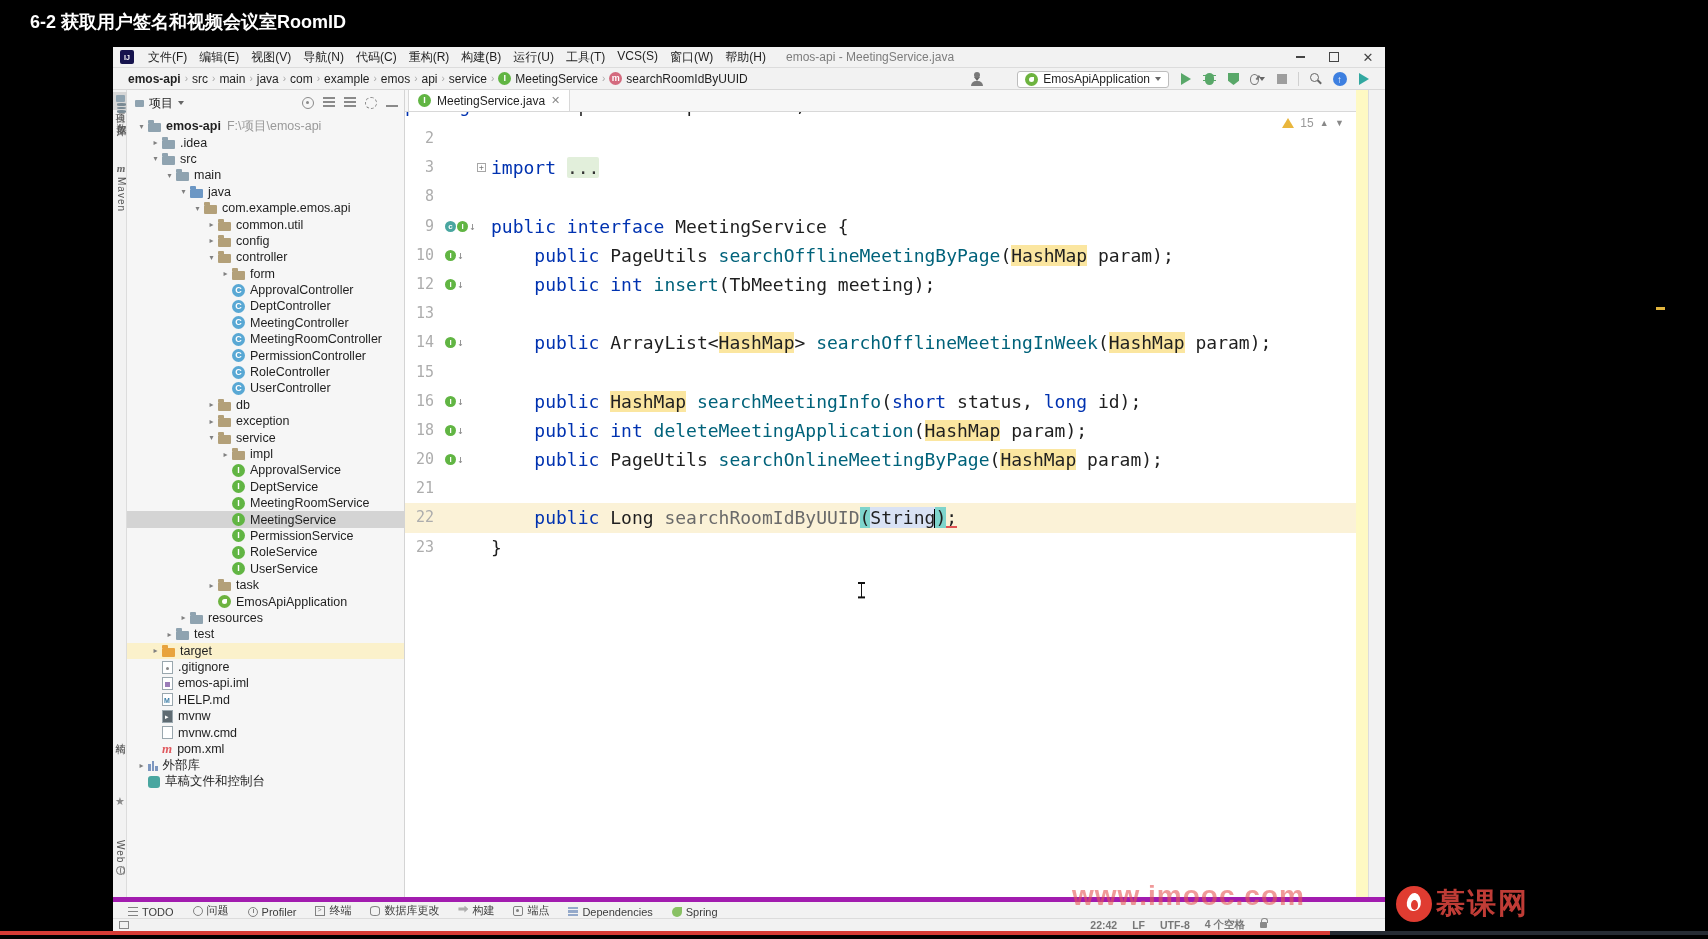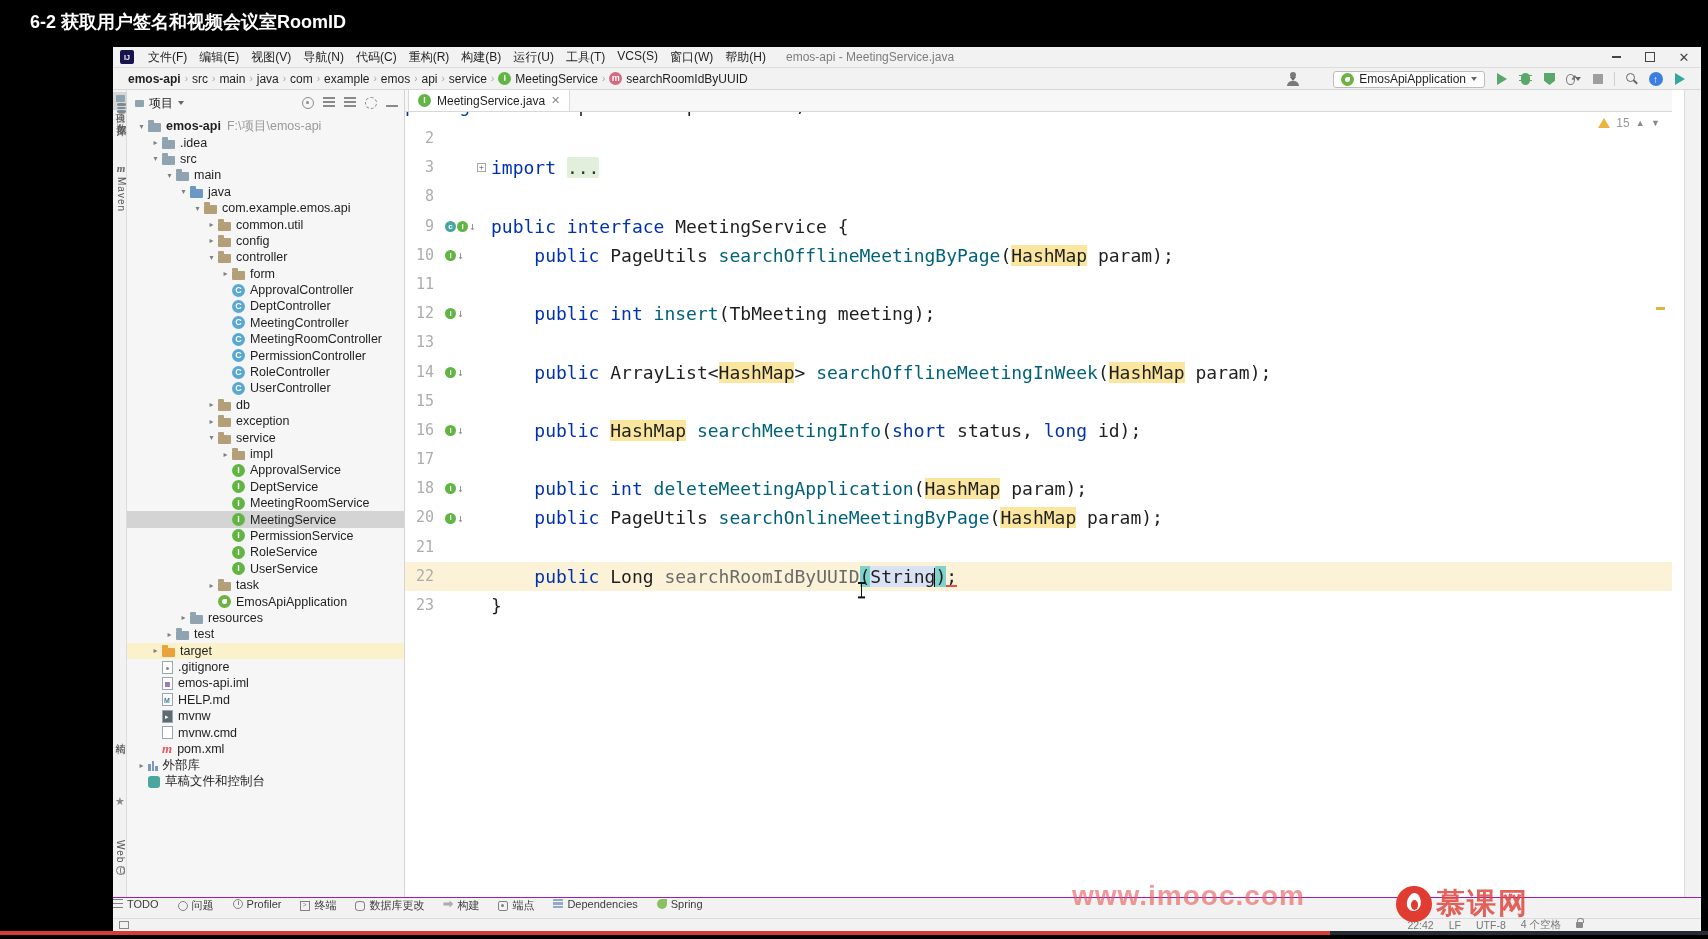--- a/index.html
+++ b/index.html
@@ -4,21 +4,21 @@
 <style>
   html,body{margin:0;padding:0;background:#000;}
   *{box-sizing:border-box;}
   .stage{position:relative;width:1708px;height:939px;background:#000;overflow:hidden;
          font-family:"Liberation Sans","DejaVu Sans",sans-serif;color:#1f1f1f;}
   
   .vtitle{position:absolute;left:30px;top:10px;font-size:18px;font-weight:600;color:#fff;}
   .vprogress{position:absolute;left:0;top:931px;height:4px;width:1708px;background:#262b33;}
   .vprogress .played{position:absolute;left:0;top:0;height:4px;background:#d63b35;}
   
-  .ide{position:absolute;left:113px;top:47px;width:1588px;height:884px;background:#ffffff;font-size:12px;}
+  .ide{position:absolute;left:113px;top:47px;width:1272px;height:884px;background:#fef9c3;font-size:12px;}
   
   .titlebar{position:absolute;left:0;top:0;right:0;height:21px;background:#f2f2f2;border-bottom:1px solid #dcdcdc;
             display:flex;align-items:center;padding-left:7px;}
   .idea-logo{width:14px;height:14px;background:#16134d;border-radius:2px;margin-right:8px;flex:none;
              display:flex;align-items:center;justify-content:center;color:#fff;font-size:7px;font-weight:bold;}
   .menu-bar{display:flex;}
   .menu-item{padding:1px 6px;font-size:12px;white-space:nowrap;}
   .win-title{color:#7d7d7d;margin-left:14px;font-size:12px;white-space:nowrap;}
   .win-controls{margin-left:auto;display:flex;align-items:center;height:21px;}
   .wc{width:34px;height:21px;display:flex;align-items:center;justify-content:center;color:#444;}
@@ -123,40 +123,40 @@
   .warn-tri{width:0;height:0;border-left:6px solid transparent;border-right:6px solid transparent;border-bottom:10px solid #e9b63c;}
   .chevs{color:#888;font-size:9px;letter-spacing:2px;}
   .stripe-tick{position:absolute;width:9px;height:3px;background:#e2b53e;}
   
   .rstrip{position:absolute;right:0;top:43px;width:17px;bottom:34px;background:#f2f2f2;border-left:1px solid #dcdcdc;}
   .rs-item{position:absolute;left:0;width:16px;display:flex;flex-direction:column;align-items:center;gap:3px;color:#555;}
   .db-i{display:flex;flex-direction:column;gap:1px;}
   .db-i i{display:block;width:9px;height:2.5px;background:#7a8a94;border-radius:40%;}
   .maven-m{font-style:italic;font-weight:bold;color:#666;font-size:11px;font-family:"Liberation Serif",serif;}
   
-  .bbar{position:absolute;left:0;right:0;bottom:13px;height:21px;background:#f2f2f2;border-top:1px solid #a21caf;
-        display:flex;align-items:flex-start;gap:19px;font-size:11px;color:#3c3c3c;}
+  .bbar{position:absolute;left:0;right:0;bottom:13px;height:21px;background:#f2f2f2;border-top:5px solid #a21caf;
+        display:flex;align-items:flex-end;gap:19px;padding-left:15px;font-size:11px;color:#3c3c3c;}
   .bb-item{display:flex;align-items:center;gap:4px;white-space:nowrap;}
   .bbic{width:10px;height:10px;flex:none;position:relative;opacity:.8;}
   .bbic-todo{background:linear-gradient(#666 0 1.5px,transparent 1.5px 4px,#666 4px 5.5px,transparent 5.5px 8px,#666 8px 9.5px,transparent 9.5px);}
   .bbic-problems{border:1.3px solid #666;border-radius:50%;}
   .bbic-profiler{border:1.3px solid #666;border-radius:50%;}
   .bbic-profiler::after{content:'';position:absolute;left:4px;top:1px;width:1.3px;height:4px;background:#666;}
   .bbic-terminal{border:1.3px solid #666;}
   .bbic-terminal::after{content:'>';position:absolute;left:1px;top:-1px;font-size:7px;color:#666;}
   .bbic-db{border:1.3px solid #666;border-radius:45%/30%;}
   .bbic-build{background:#9a9a9a;clip-path:polygon(0 20%,60% 20%,60% 0,100% 35%,60% 70%,60% 50%,0 50%);}
   .bbic-endpoints{border:1.3px solid #666;border-radius:2px;}
   .bbic-endpoints::after{content:'';position:absolute;left:2px;top:2px;width:3px;height:3px;background:#666;border-radius:50%;}
   .bbic-deps{background:linear-gradient(#7d97c0 0 2.5px,transparent 2.5px 3.5px,#7d97c0 3.5px 6px,transparent 6px 7px,#7d97c0 7px 9.5px,transparent 9.5px);}
   .bbic-spring{background:#6db33f;border-radius:50% 0 50% 50%;}
   .sbar{position:absolute;left:0;right:0;bottom:0;height:13px;background:#f2f2f2;border-top:1px solid #dcdcdc;
         display:flex;align-items:center;font-size:10.5px;color:#777;padding-left:6px;}
   .sb-left{width:10px;height:8px;border:1px solid #888;}
-  .sb-right{margin-left:auto;display:flex;align-items:center;gap:15px;padding-right:118px;}
+  .sb-right{margin-left:auto;display:flex;align-items:center;gap:15px;padding-right:118px;font-weight:bold;}
   .lock{width:7px;height:6px;background:#8a8a8a;position:relative;border-radius:1px;}
   .lock::before{content:'';position:absolute;left:1px;top:-4px;width:5px;height:4px;border:1.2px solid #8a8a8a;border-bottom:none;border-radius:3px 3px 0 0;}
   
   .tbi{position:relative;width:15px;height:15px;flex:none;display:flex;align-items:center;justify-content:center;}
   .tbi-user::before{content:'';width:6px;height:6px;border-radius:50%;background:#7a7a7a;position:absolute;top:0;left:4.5px;}
   .tbi-user::after{content:'';width:12px;height:5px;border-radius:5px 5px 0 0;background:#7a7a7a;position:absolute;bottom:1px;left:1.5px;}
   .tbi-hammer{background:#59a869;clip-path:polygon(0 25%,55% 25%,55% 0,100% 40%,55% 75%,55% 55%,0 55%);}
   .tbi-run{width:0;height:0;border-top:6px solid transparent;border-bottom:6px solid transparent;border-left:10px solid #59a869;}
   .tbi-debug{width:9px;height:12px;background:#59a869;border-radius:5px;}
   .tbi-debug::before{content:'';position:absolute;left:1px;top:3px;width:13px;height:1.5px;background:#59a869;}
@@ -563,27 +563,25 @@
               <span class="gi"></span>
               <span class="gf"></span>
               <span class="ct"><span class="tkkw">package</span><span> com.example.emos.api.service;</span></span>
             </div>
           </div>
           <div class="crow"><span class="ln">2</span><span class="gi"></span><span class="gf"></span><span class="ct"></span></div>
           <div class="crow"><span class="ln">3</span><span class="gi"></span><span class="gf"><span class="foldbox">+</span></span><span class="ct"><span class="tkkw">import</span><span> </span><span class="tkfold">...</span></span></div>
           <div class="crow"><span class="ln">8</span><span class="gi"></span><span class="gf"></span><span class="ct"></span></div>
           <div class="crow"><span class="ln">9</span><span class="gi"><span class="gicon-impl gicon-c">c</span><span class="gicon-impl">I</span><span class="garrow">↓</span></span><span class="gf"></span><span class="ct"><span class="tkkw">public interface</span><span> MeetingService {</span></span></div>
           <div class="crow"><span class="ln">10</span><span class="gi"><span class="gicon-impl">I</span><span class="garrow">↓</span></span><span class="gf"></span><span class="ct"><span>    </span><span class="tkkw">public</span><span> PageUtils </span><span class="tkm">searchOfflineMeetingByPage</span><span>(</span><span class="tkhl">HashMap</span><span> param);</span></span></div>
-          <div class="crow"><span class="ln">11</span><span class="gi"></span><span class="gf"></span><span class="ct"></span></div>
           <div class="crow"><span class="ln">12</span><span class="gi"><span class="gicon-impl">I</span><span class="garrow">↓</span></span><span class="gf"></span><span class="ct"><span>    </span><span class="tkkw">public</span><span> </span><span class="tkkw">int</span><span> </span><span class="tkm">insert</span><span>(TbMeeting meeting);</span></span></div>
           <div class="crow"><span class="ln">13</span><span class="gi"></span><span class="gf"></span><span class="ct"></span></div>
           <div class="crow"><span class="ln">14</span><span class="gi"><span class="gicon-impl">I</span><span class="garrow">↓</span></span><span class="gf"></span><span class="ct"><span>    </span><span class="tkkw">public</span><span> ArrayList&lt;</span><span class="tkhl">HashMap</span><span>&gt; </span><span class="tkm">searchOfflineMeetingInWeek</span><span>(</span><span class="tkhl">HashMap</span><span> param);</span></span></div>
           <div class="crow"><span class="ln">15</span><span class="gi"></span><span class="gf"></span><span class="ct"></span></div>
           <div class="crow"><span class="ln">16</span><span class="gi"><span class="gicon-impl">I</span><span class="garrow">↓</span></span><span class="gf"></span><span class="ct"><span>    </span><span class="tkkw">public</span><span> </span><span class="tkhl">HashMap</span><span> </span><span class="tkm">searchMeetingInfo</span><span>(</span><span class="tkkw">short</span><span> status, </span><span class="tkkw">long</span><span> id);</span></span></div>
-          <div class="crow"><span class="ln">17</span><span class="gi"></span><span class="gf"></span><span class="ct"></span></div>
           <div class="crow"><span class="ln">18</span><span class="gi"><span class="gicon-impl">I</span><span class="garrow">↓</span></span><span class="gf"></span><span class="ct"><span>    </span><span class="tkkw">public</span><span> </span><span class="tkkw">int</span><span> </span><span class="tkm">deleteMeetingApplication</span><span>(</span><span class="tkhl">HashMap</span><span> param);</span></span></div>
           <div class="crow"><span class="ln">20</span><span class="gi"><span class="gicon-impl">I</span><span class="garrow">↓</span></span><span class="gf"></span><span class="ct"><span>    </span><span class="tkkw">public</span><span> PageUtils </span><span class="tkm">searchOnlineMeetingByPage</span><span>(</span><span class="tkhl">HashMap</span><span> param);</span></span></div>
           <div class="crow"><span class="ln">21</span><span class="gi"></span><span class="gf"></span><span class="ct"></span></div>
           <div class="crow cur"><span class="ln">22</span><span class="gi"></span><span class="gf"></span><span class="ct"><span>    </span><span class="tkkw">public</span><span> Long </span><span class="tkdim">searchRoomIdByUUID</span><span class="tkparen">(</span><span class="tksel">String</span><span class="caret"></span><span class="tkparen">)</span><span class="tkerr">;</span></span></div>
           <div class="crow"><span class="ln">23</span><span class="gi"></span><span class="gf"></span><span class="ct"><span>}</span></span></div>
         </div>
       <div class="inspections">
         <div class="warn-tri"></div>
         <span>15</span>
         <span class="chevs">▲ ▼</span>

